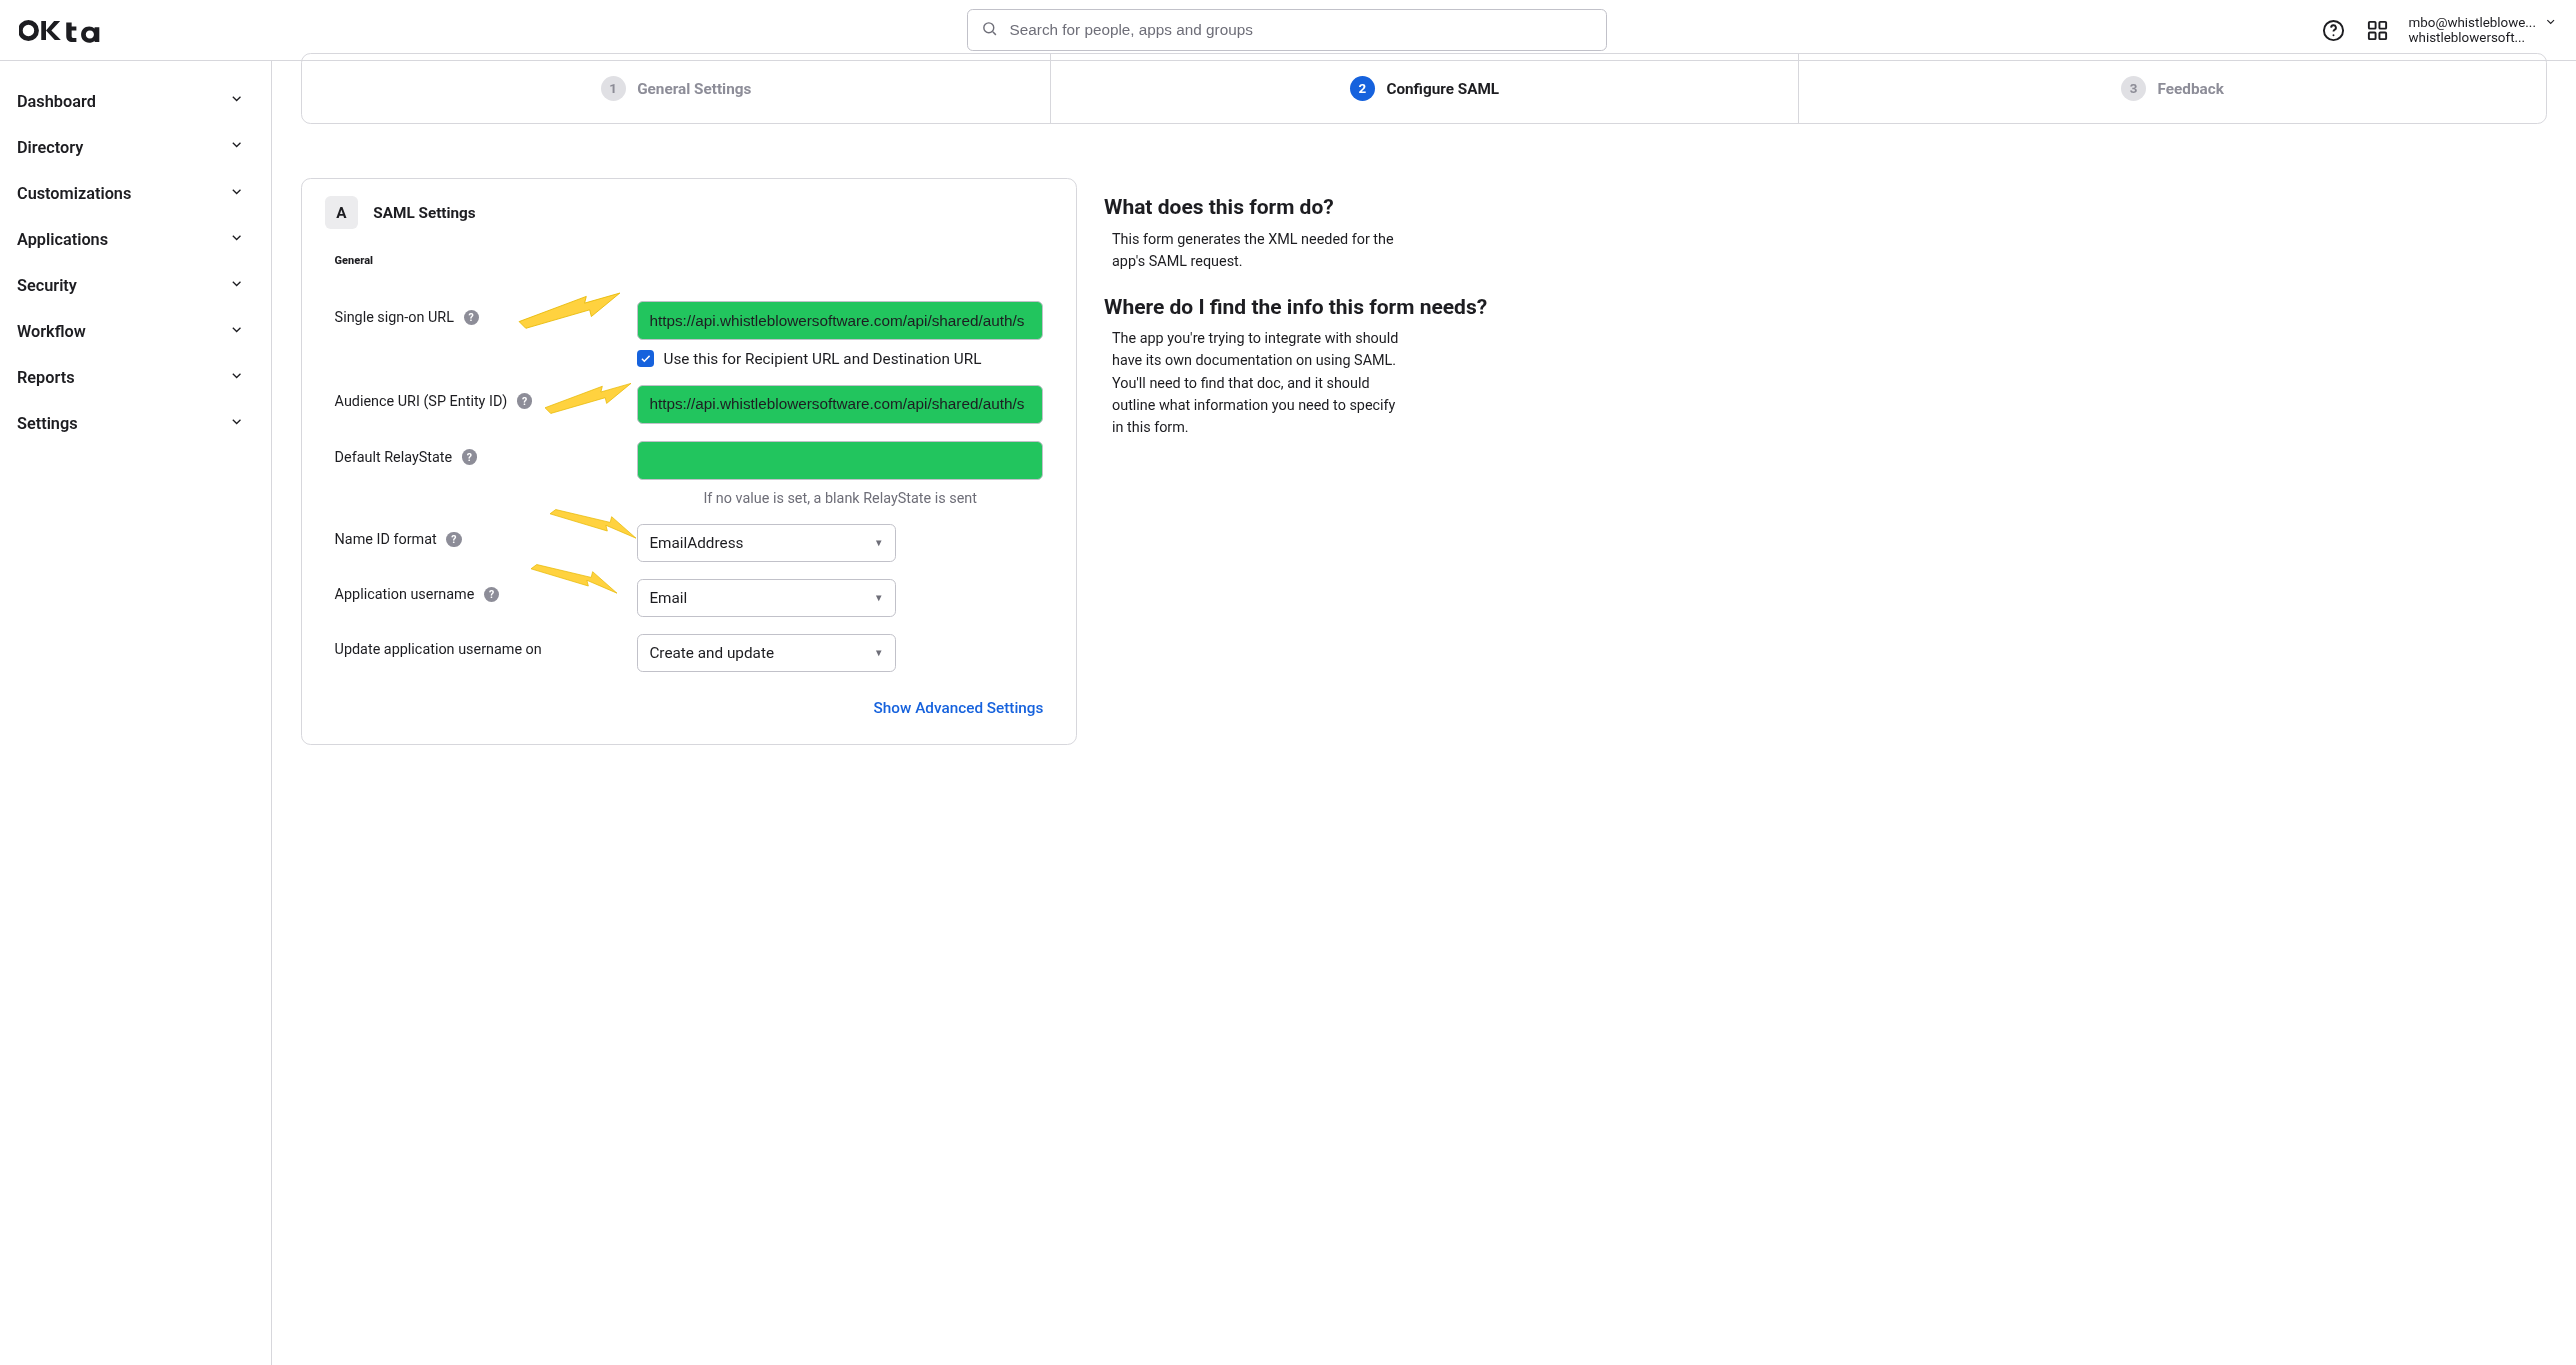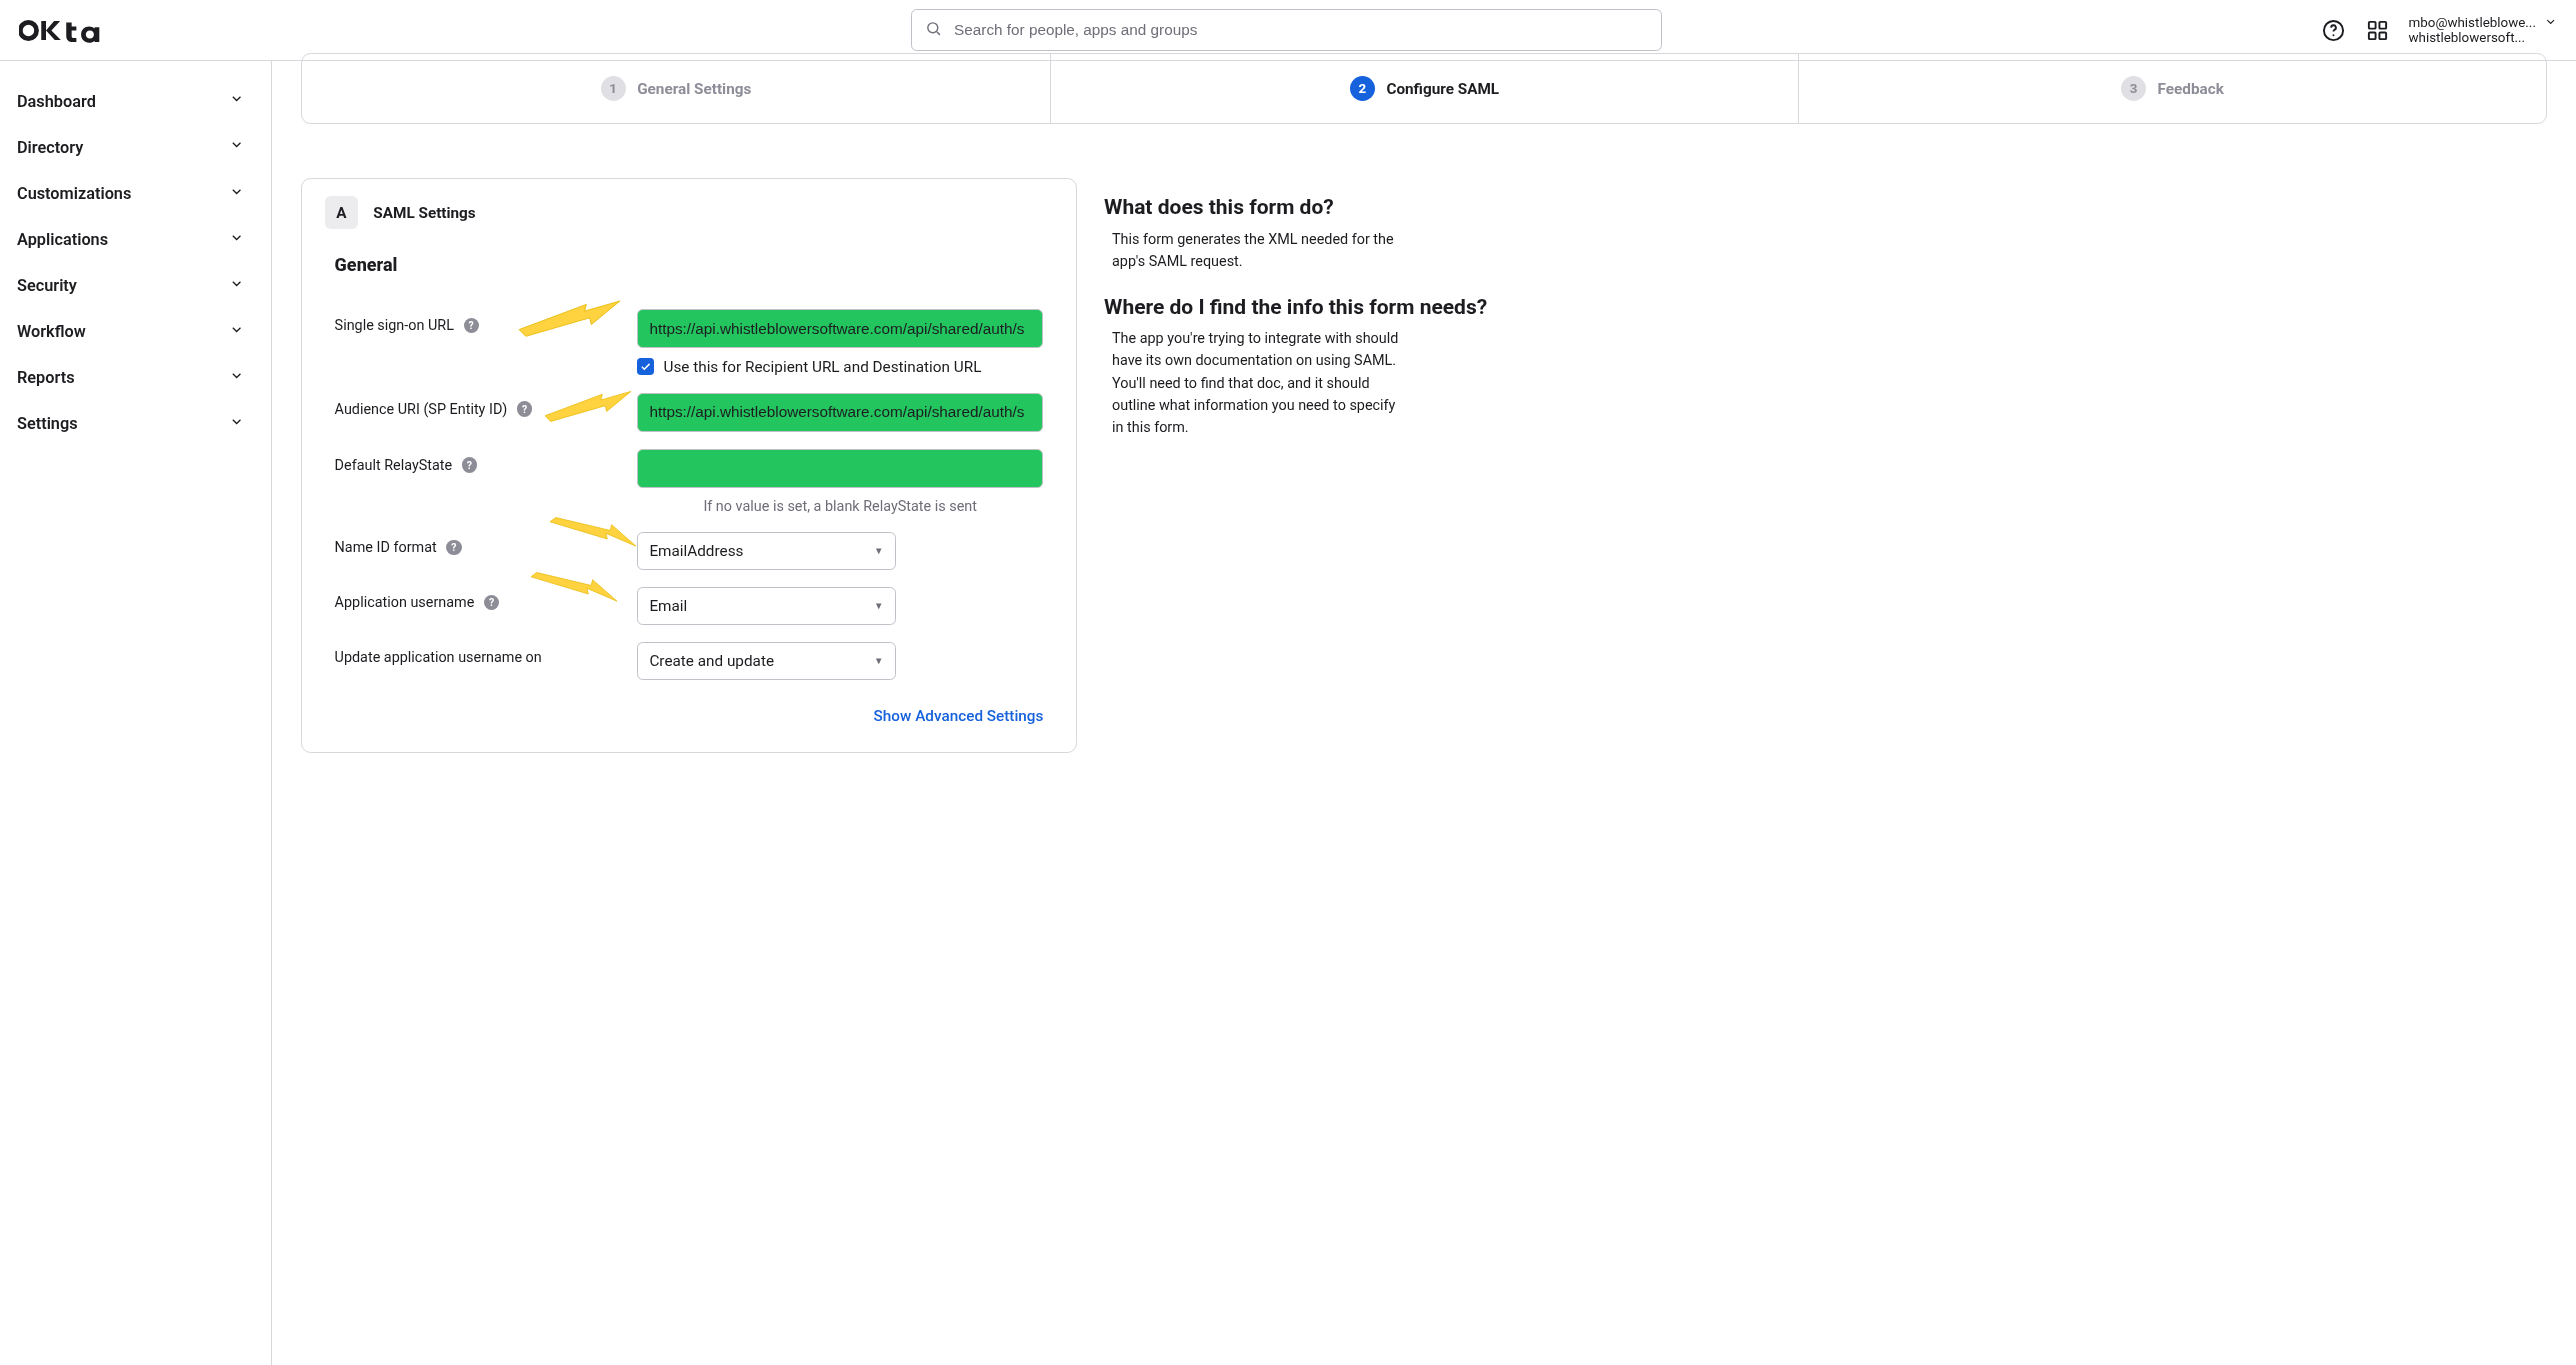--- a/index.html
+++ b/index.html
@@ -37,21 +37,21 @@
   }
   .logo svg { height: 27px; }
   .search-wrap {
     flex: 1;
     display: flex;
     justify-content: center;
   }
   .search {
     display: flex;
     align-items: center;
-    width: 751px;
+    width: 640px;
     max-width: 60vw;
     height: 42px;
     border: 1px solid var(--border2);
     border-radius: 5.7px;
     padding: 0 13.4px;
     gap: 9.6px;
     color: var(--muted);
   }
   .search input {
     border: none;
@@ -169,21 +169,21 @@
     display: inline-flex;
     align-items: center;
     justify-content: center;
     width: 33px; height: 33px;
     background: #ececee;
     border-radius: 5.7px;
     font-weight: 700;
   }
   .section-head .title { font-weight: 700; font-size: 15.3px; }
 
-  .h-general { font-weight: 800; font-size: 18px; margin: 7.7px 0 17px 9.6px; }
+  .h-general { font-weight: 800; font-size: 11px; margin: 7.7px 0 17px 9.6px; }
 
   .form-row {
     display: grid;
     grid-template-columns: 287px 1fr;
     align-items: start;
     gap: 7.7px 15.3px;
     padding: 17px 9.6px 0 9.6px;
     position: relative;
   }
   .form-row .label {

